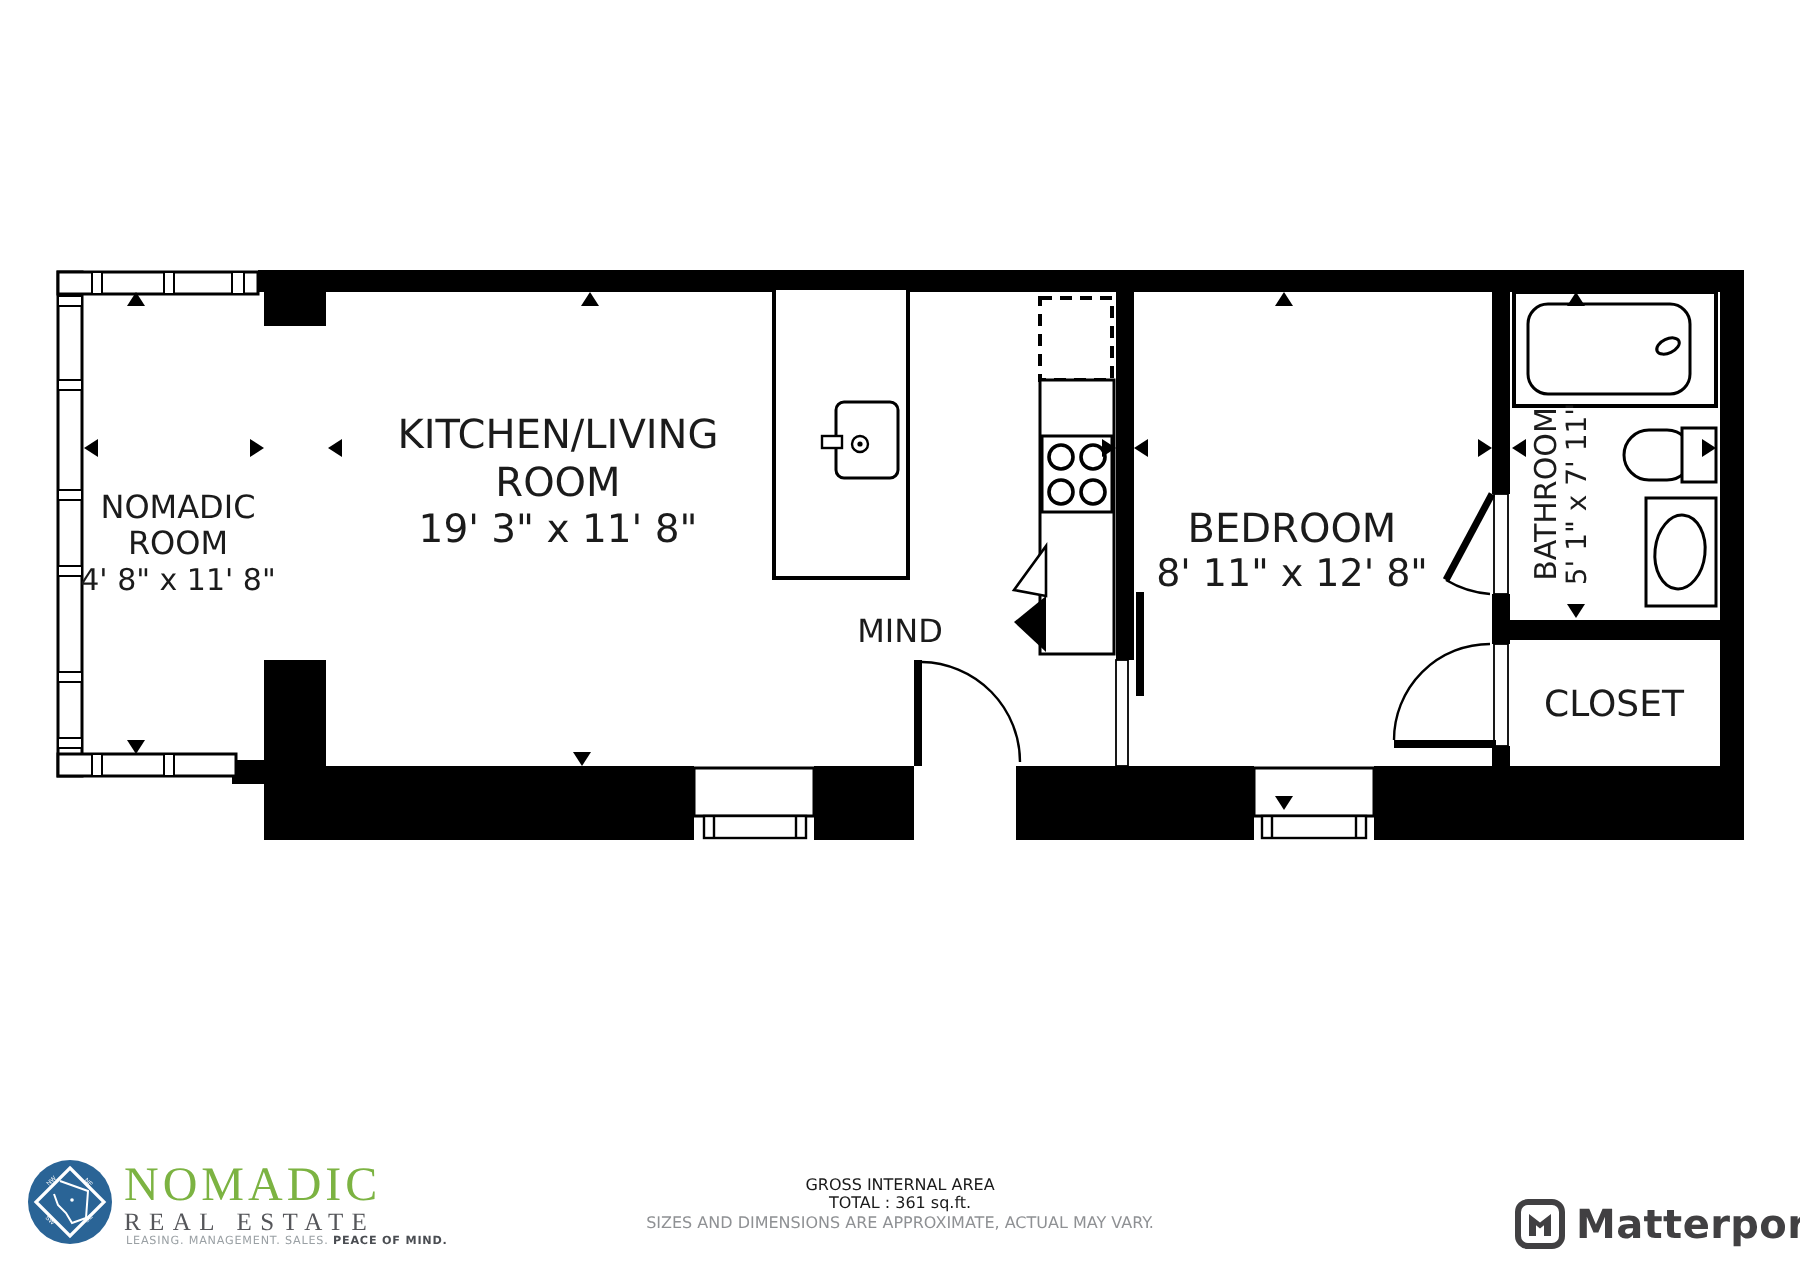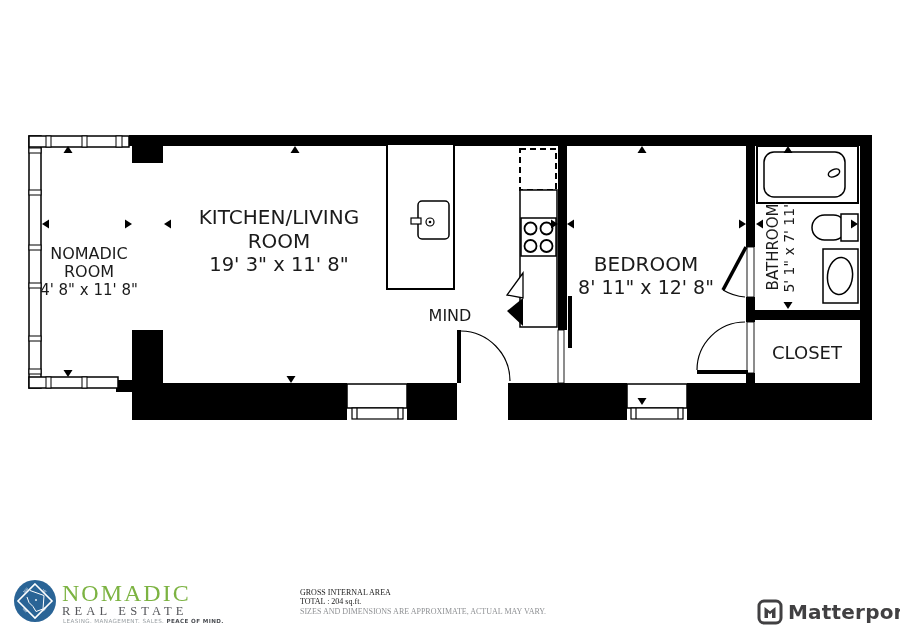--- a/index.html
+++ b/index.html
@@ -20,22 +20,22 @@
   .kitchen .dims{font-size:19.5px;}
   .entry{left:400px;top:306px;width:100px;font-size:16px;}
   .bedroom{left:546px;top:253px;width:200px;font-size:20px;line-height:23px;}
   .bedroom .dims{font-size:19px;}
   .closet{left:757px;top:342px;width:100px;font-size:18px;}
   .bathroom{left:727px;top:230px;width:110px;height:34px;font-size:15px;line-height:16px;
             transform:rotate(-90deg);}
   .bathroom .dims{font-size:14px;}
   .plan-title{left:380px;top:430px;width:140px;font-size:16px;letter-spacing:0.5px;}
   
-  .foot-center{position:absolute;left:300px;top:588px;width:300px;text-align:left;
-               font-size:8px;line-height:9.3px;color:#1a1a1a;font-family:Liberation Serif, serif;}
+  .foot-center{position:absolute;left:300px;top:588px;width:300px;text-align:center;
+               font-size:8px;line-height:9.3px;color:#1a1a1a;}
   .foot-center .disclaimer{color:var(--c-disclaimer_gray,#8f9194);margin-top:0.5px;}
   .nomadic-name{position:absolute;left:62px;top:580px;font-family:Liberation Serif, serif;
                 font-size:24px;letter-spacing:2px;color:var(--c-nomadic_green,#7cb342);}
   .nomadic-sub{position:absolute;left:62px;top:604px;font-family:"Liberation Serif",serif;
                font-size:12.5px;letter-spacing:4.2px;color:var(--c-nomadic_gray,#55565a);}
   .nomadic-tag{position:absolute;left:63px;top:618px;font-size:5.6px;letter-spacing:0.4px;
                color:#9aa0a4;}
   .nomadic-tag b{color:#4a4d52;}
   .mp-text{position:absolute;left:788px;top:600px;font-size:20px;font-weight:bold;
            color:var(--c-matterport,#414042);letter-spacing:0.2px;}
@@ -207,21 +207,21 @@
     <text x="30" y="12.2" font-size="3.2" fill="#fff" transform="rotate(45 30 12.2)" font-family="Liberation Sans, sans-serif">NE</text>
     <text x="31.5" y="33.5" font-size="3.2" fill="#fff" transform="rotate(-45 31.5 33.5)" font-family="Liberation Sans, sans-serif">SE</text>
     <text x="10.5" y="31" font-size="3.2" fill="#fff" transform="rotate(45 10.5 31)" font-family="Liberation Sans, sans-serif">SW</text>
   </svg>
   <div class="nomadic-name">NOMADIC</div>
   <div class="nomadic-sub">REAL ESTATE</div>
   <div class="nomadic-tag"><span>LEASING. MANAGEMENT. SALES. </span><b>PEACE OF MIND.</b></div>
 
   <div class="foot-center">
     <div>GROSS INTERNAL AREA</div>
-    <div>TOTAL :  204 sq.ft.</div>
+    <div>TOTAL :  361 sq.ft.</div>
     <div class="disclaimer">SIZES AND DIMENSIONS ARE APPROXIMATE, ACTUAL MAY VARY.</div>
   </div>
 
   <svg width="26" height="26" viewBox="0 0 26 26" style="left:757px;top:599px;">
     <rect x="2" y="2" width="22" height="22" rx="5" fill="none" stroke="var(--c-matterport,#414042)" stroke-width="3"></rect>
     <path d="M7.5,19 L7.5,8 L13,12.2 L18.5,8 L18.5,19 L15,19 L15,13.6 L13,15.2 L11,13.6 L11,19 Z" fill="var(--c-matterport,#414042)"></path>
   </svg>
   <div class="mp-text">Matterport</div>
 
 </div>

